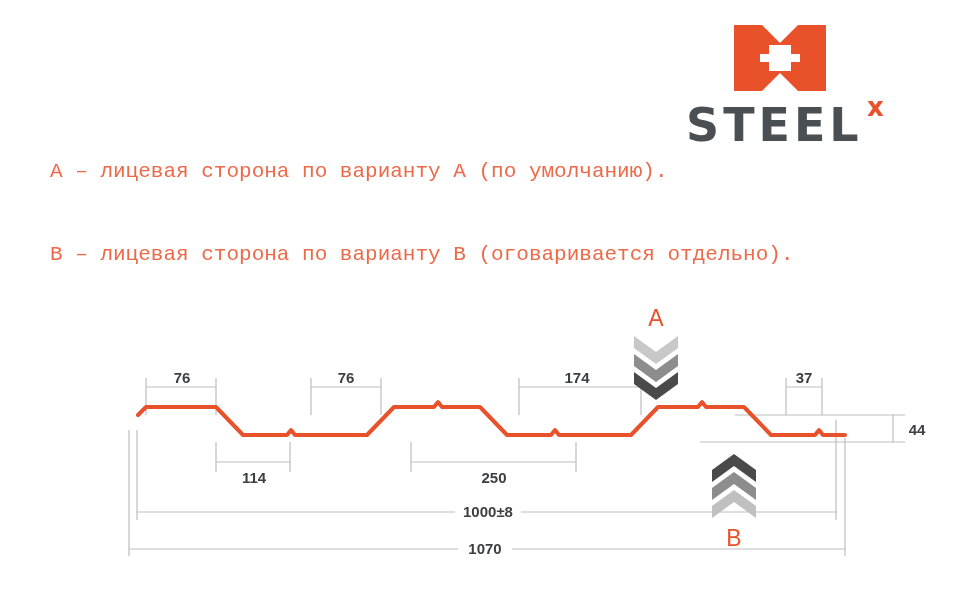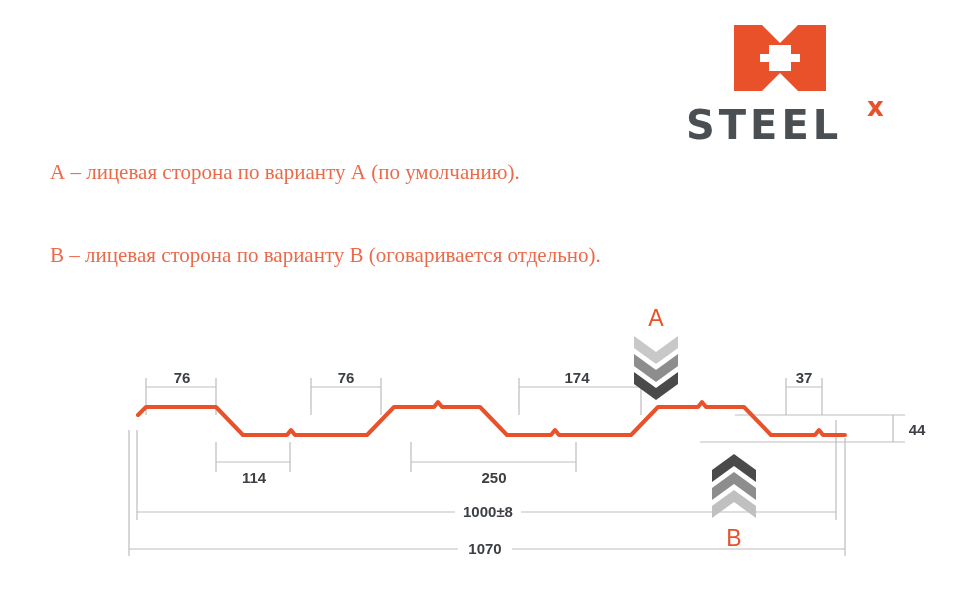--- a/index.html
+++ b/index.html
@@ -41,42 +41,42 @@
     left: 0px;
     top: 86px;
     width: 226px;
     height: 42px;
   }
   .wordmark-text {
     position: absolute;
     left: 0px;
     top: 0px;
     font-family: "DejaVu Sans", sans-serif;
-    font-size: 40px;
+    font-size: 46px;
     font-weight: bold;
     letter-spacing: 4px;
     color: #4a4f54;
     line-height: 42px;
   }
   .wordmark-sup {
     position: absolute;
     left: 181px;
     top: -12px;
     font-family: "DejaVu Sans", sans-serif;
     font-size: 26px;
     font-weight: bold;
     color: #e8512a;
     line-height: 30px;
   }
 
   
   .legend-line {
     position: absolute;
     color: #ec6a4a;
-    font-family: Liberation Serif, serif;
+    font-family: Liberation Mono, monospace;
     font-size: 21px;
     font-weight: 400;
     white-space: nowrap;
   }
   #legend-a { left: 50px; top: 160px; }
   #legend-b { left: 50px; top: 243px; }
 
   
   #drawing {
     position: absolute;

